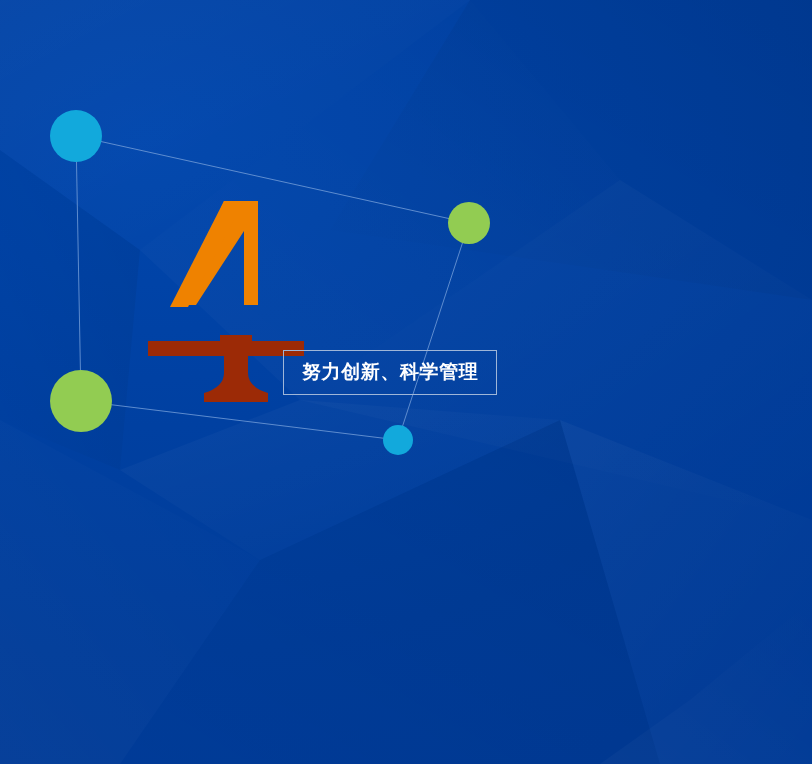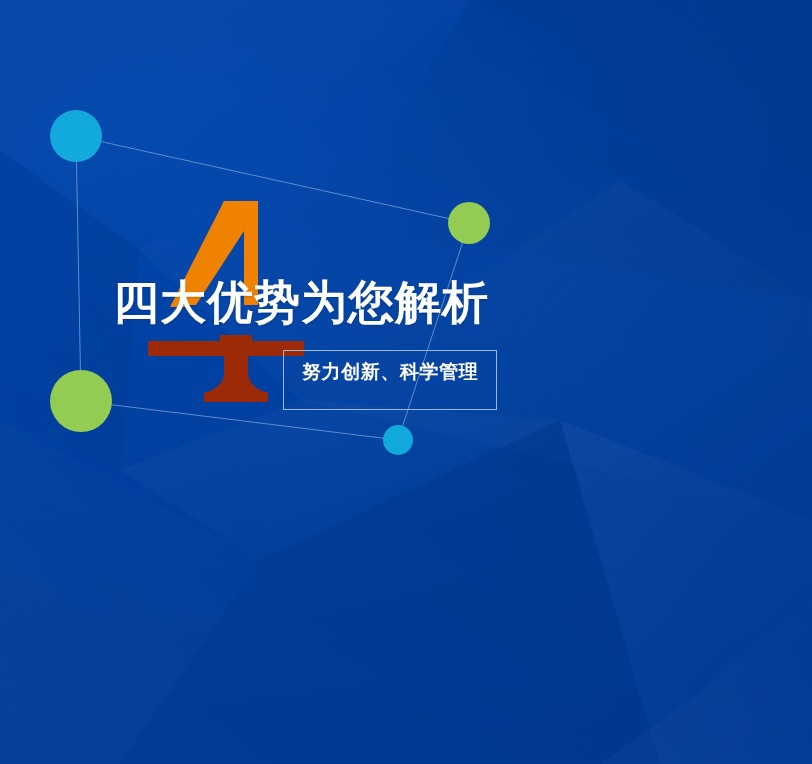--- a/index.html
+++ b/index.html
@@ -77,21 +77,21 @@
     line-height: 1.05;
     letter-spacing: 1px;
     white-space: nowrap;
     text-shadow: 0 1px 2px rgba(0,0,0,0.18);
   }
   .tagbox {
     position: absolute;
     left: 170px;
     top: 80px;
     box-sizing: border-box;
-    padding: 8px 18px 24px 18px;
+    padding: 8px 18px 9px 18px;
     border: 1px solid #9fb6d8;
     color: #ffffff;
     font-size: 19px;
     font-weight: bold;
     letter-spacing: 0.6px;
     white-space: nowrap;
     background: transparent;
   }
 </style>
 </head>
@@ -147,17 +147,16 @@
     <path d="M84 6 L118 6 L118 110 L104 110 L104 36 L56 110 L38 110 Z" fill="#ef8200"></path>
     <rect x="104" y="6" width="14" height="104" fill="#ef8200"></rect>
     <path d="M84 6 L104 6 L48 112 L30 112 Z" fill="#ef8200"></path>
 
     <rect x="8" y="146" width="156" height="15" fill="#9c2a06"></rect>
     <path d="M84 146 L108 146 L108 178 Q108 192 128 198 L128 207 L64 207 L64 198 Q84 192 84 178 Z" fill="#9c2a06"></path>
     <rect x="80" y="140" width="32" height="10" fill="#9c2a06"></rect>
   </svg>
 
   <div class="textblock">
-    <div class="headline">四大优势为您解析</div>
     <div class="tagbox">努力创新、科学管理</div>
   </div>
 
 </div>
 
 </body></html>

